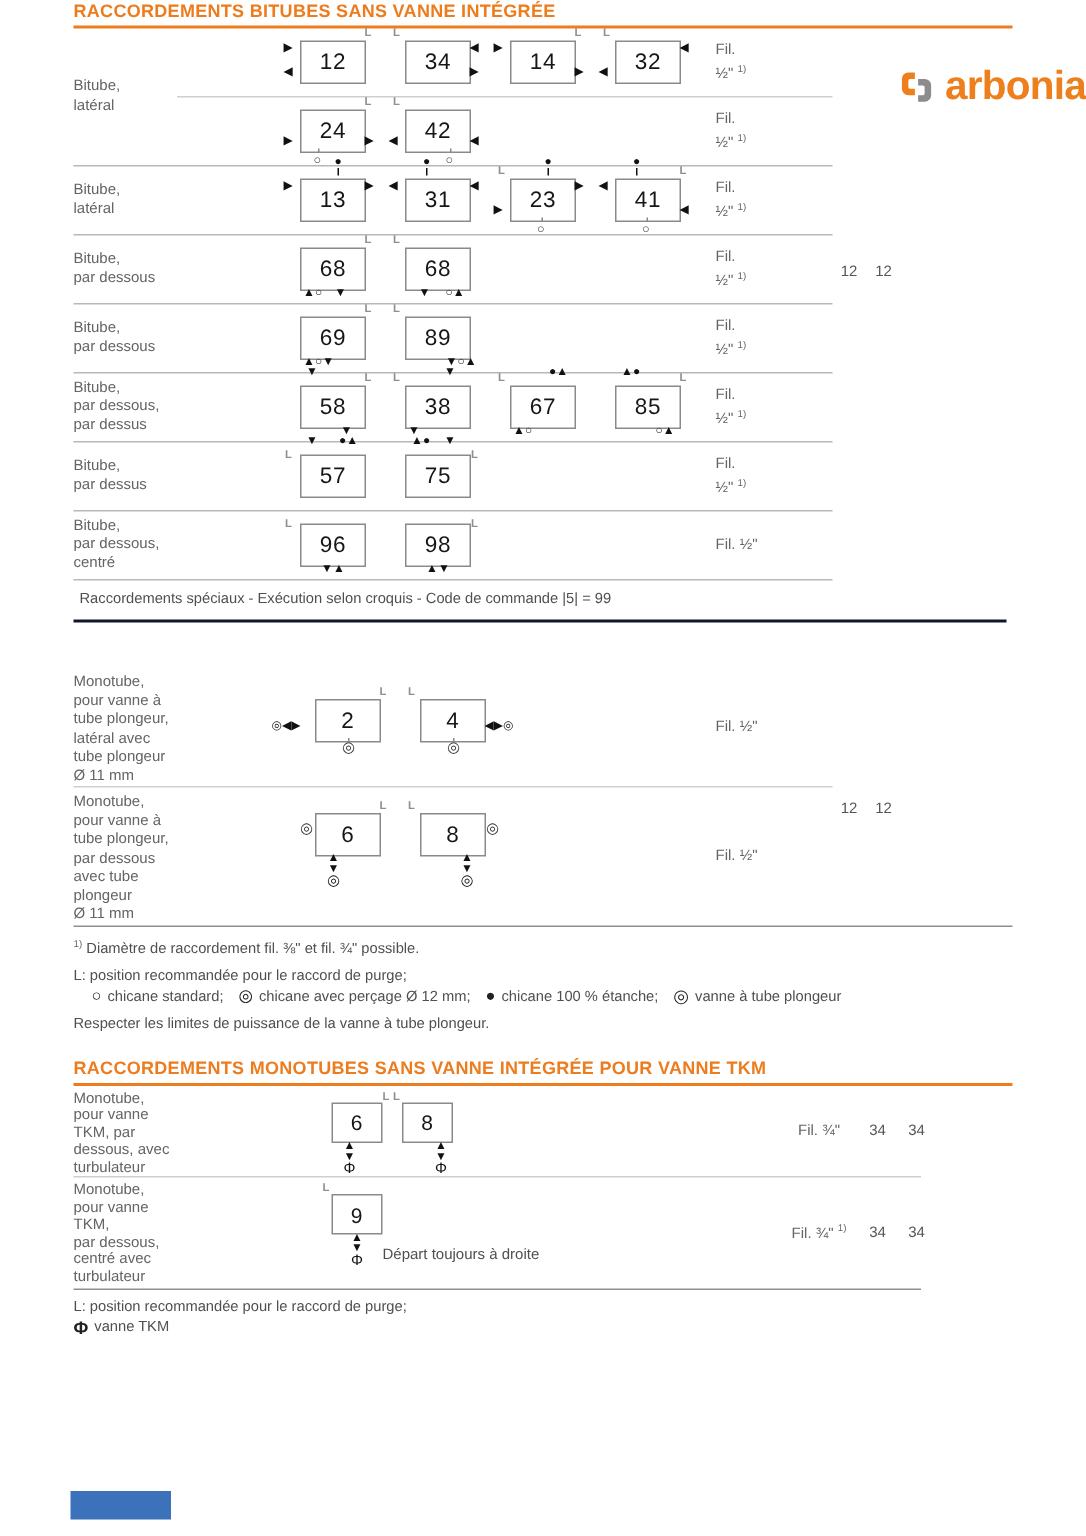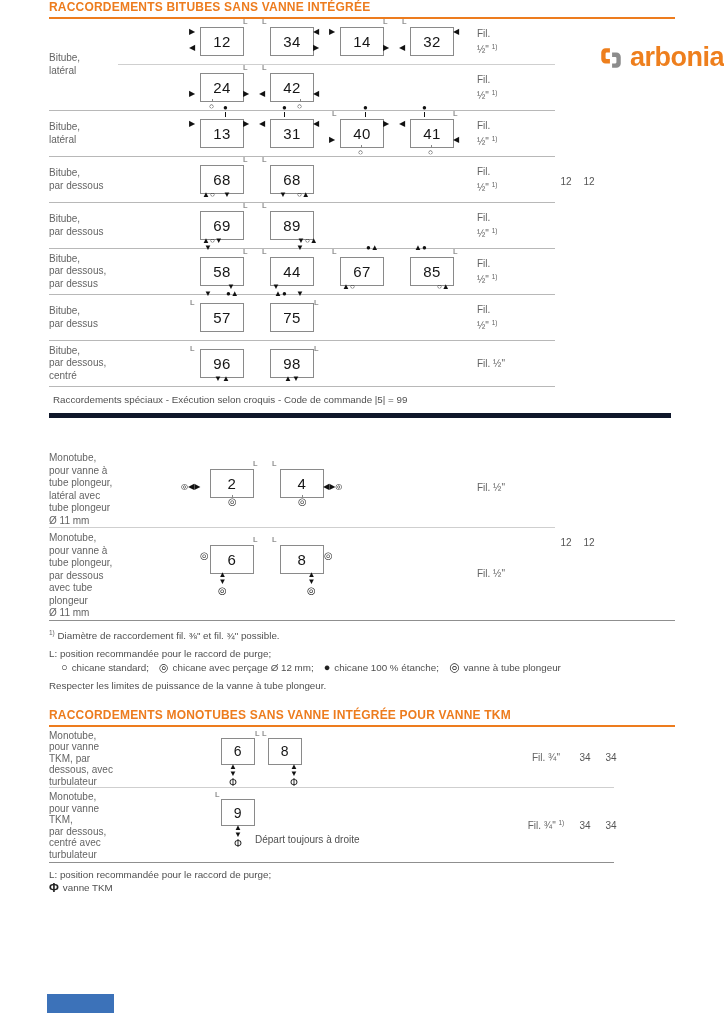--- a/index.html
+++ b/index.html
@@ -60,21 +60,21 @@
   .p-hgl{left:22px;top:36px}   .p-hgc{left:31px;top:36px}   .p-hgr{left:40px;top:36px}
   .p-osl{left:-16px;top:21px}  .p-osr{left:56px;top:21px}
   .p-sdl{left:3px;top:14px}    .p-sdr{left:57px;top:14px}
   .p-stkl{left:21px;top:34px}  .p-stkc{left:30px;top:34px}  .p-stkr{left:40px;top:34px}
 
   
   .mnum{position:absolute;width:28px;text-align:center;font-size:10px;color:#555;}
   .mnum.n1{left:503px}.mnum.n2{left:526px}
 
   
-  .tbl-footer{width:618px;border-bottom:5px solid #0f172a;padding:7px 0 8px 4px;
+  .tbl-footer{width:618px;border-bottom:2px solid #0f172a;padding:7px 0 8px 4px;
               font-size:9.8px;color:#4f4f4f;}
 
   
   .m-row{display:flex;width:506px;border-bottom:1px solid #cfcfcf;position:relative;}
   .m-row:last-child{border-bottom:none;}
   .m-row .g-label{padding-top:4px;}
   .m-row .d-wrap{padding-left:12px;}
   .m-row .fil{align-self:center;}
   .mono-endline{width:626px;border-top:1px solid #8f8f8f;height:0;}
 
@@ -225,21 +225,21 @@
                 <div class="diag">
                   <div class="dbox">
                     <span class="dnum">31</span>
                   </div>
                   <span class="mark p-lt">◀</span>
                   <span class="mark p-avcl g-dot stemdn">●</span>
                   <span class="mark p-rt">◀</span>
                 </div>
                 <div class="diag">
                   <div class="dbox">
-                    <span class="dnum">40</span>
+                    <span class="dnum">23</span>
                   </div>
                   <span class="mark p-Ltl g-L">L</span>
                   <span class="mark p-avcr g-dot stemdn">●</span>
                   <span class="mark p-rt">▶</span>
                   <span class="mark p-lb">▶</span>
                   <span class="mark p-hgc g-cir stem">○</span>
                 </div>
                 <div class="diag">
                   <div class="dbox">
                     <span class="dnum">41</span>
@@ -332,21 +332,21 @@
                 <div class="diag">
                   <div class="dbox">
                     <span class="dnum">58</span>
                   </div>
                   <span class="mark p-avl">▼</span>
                   <span class="mark p-Ltr g-L">L</span>
                   <span class="mark p-blr">▼</span>
                 </div>
                 <div class="diag">
                   <div class="dbox">
-                    <span class="dnum">44</span>
+                    <span class="dnum">38</span>
                   </div>
                   <span class="mark p-Ltl g-L">L</span>
                   <span class="mark p-avr">▼</span>
                   <span class="mark p-bll">▼</span>
                 </div>
                 <div class="diag">
                   <div class="dbox">
                     <span class="dnum">67</span>
                   </div>
                   <span class="mark p-Ltl g-L">L</span>

